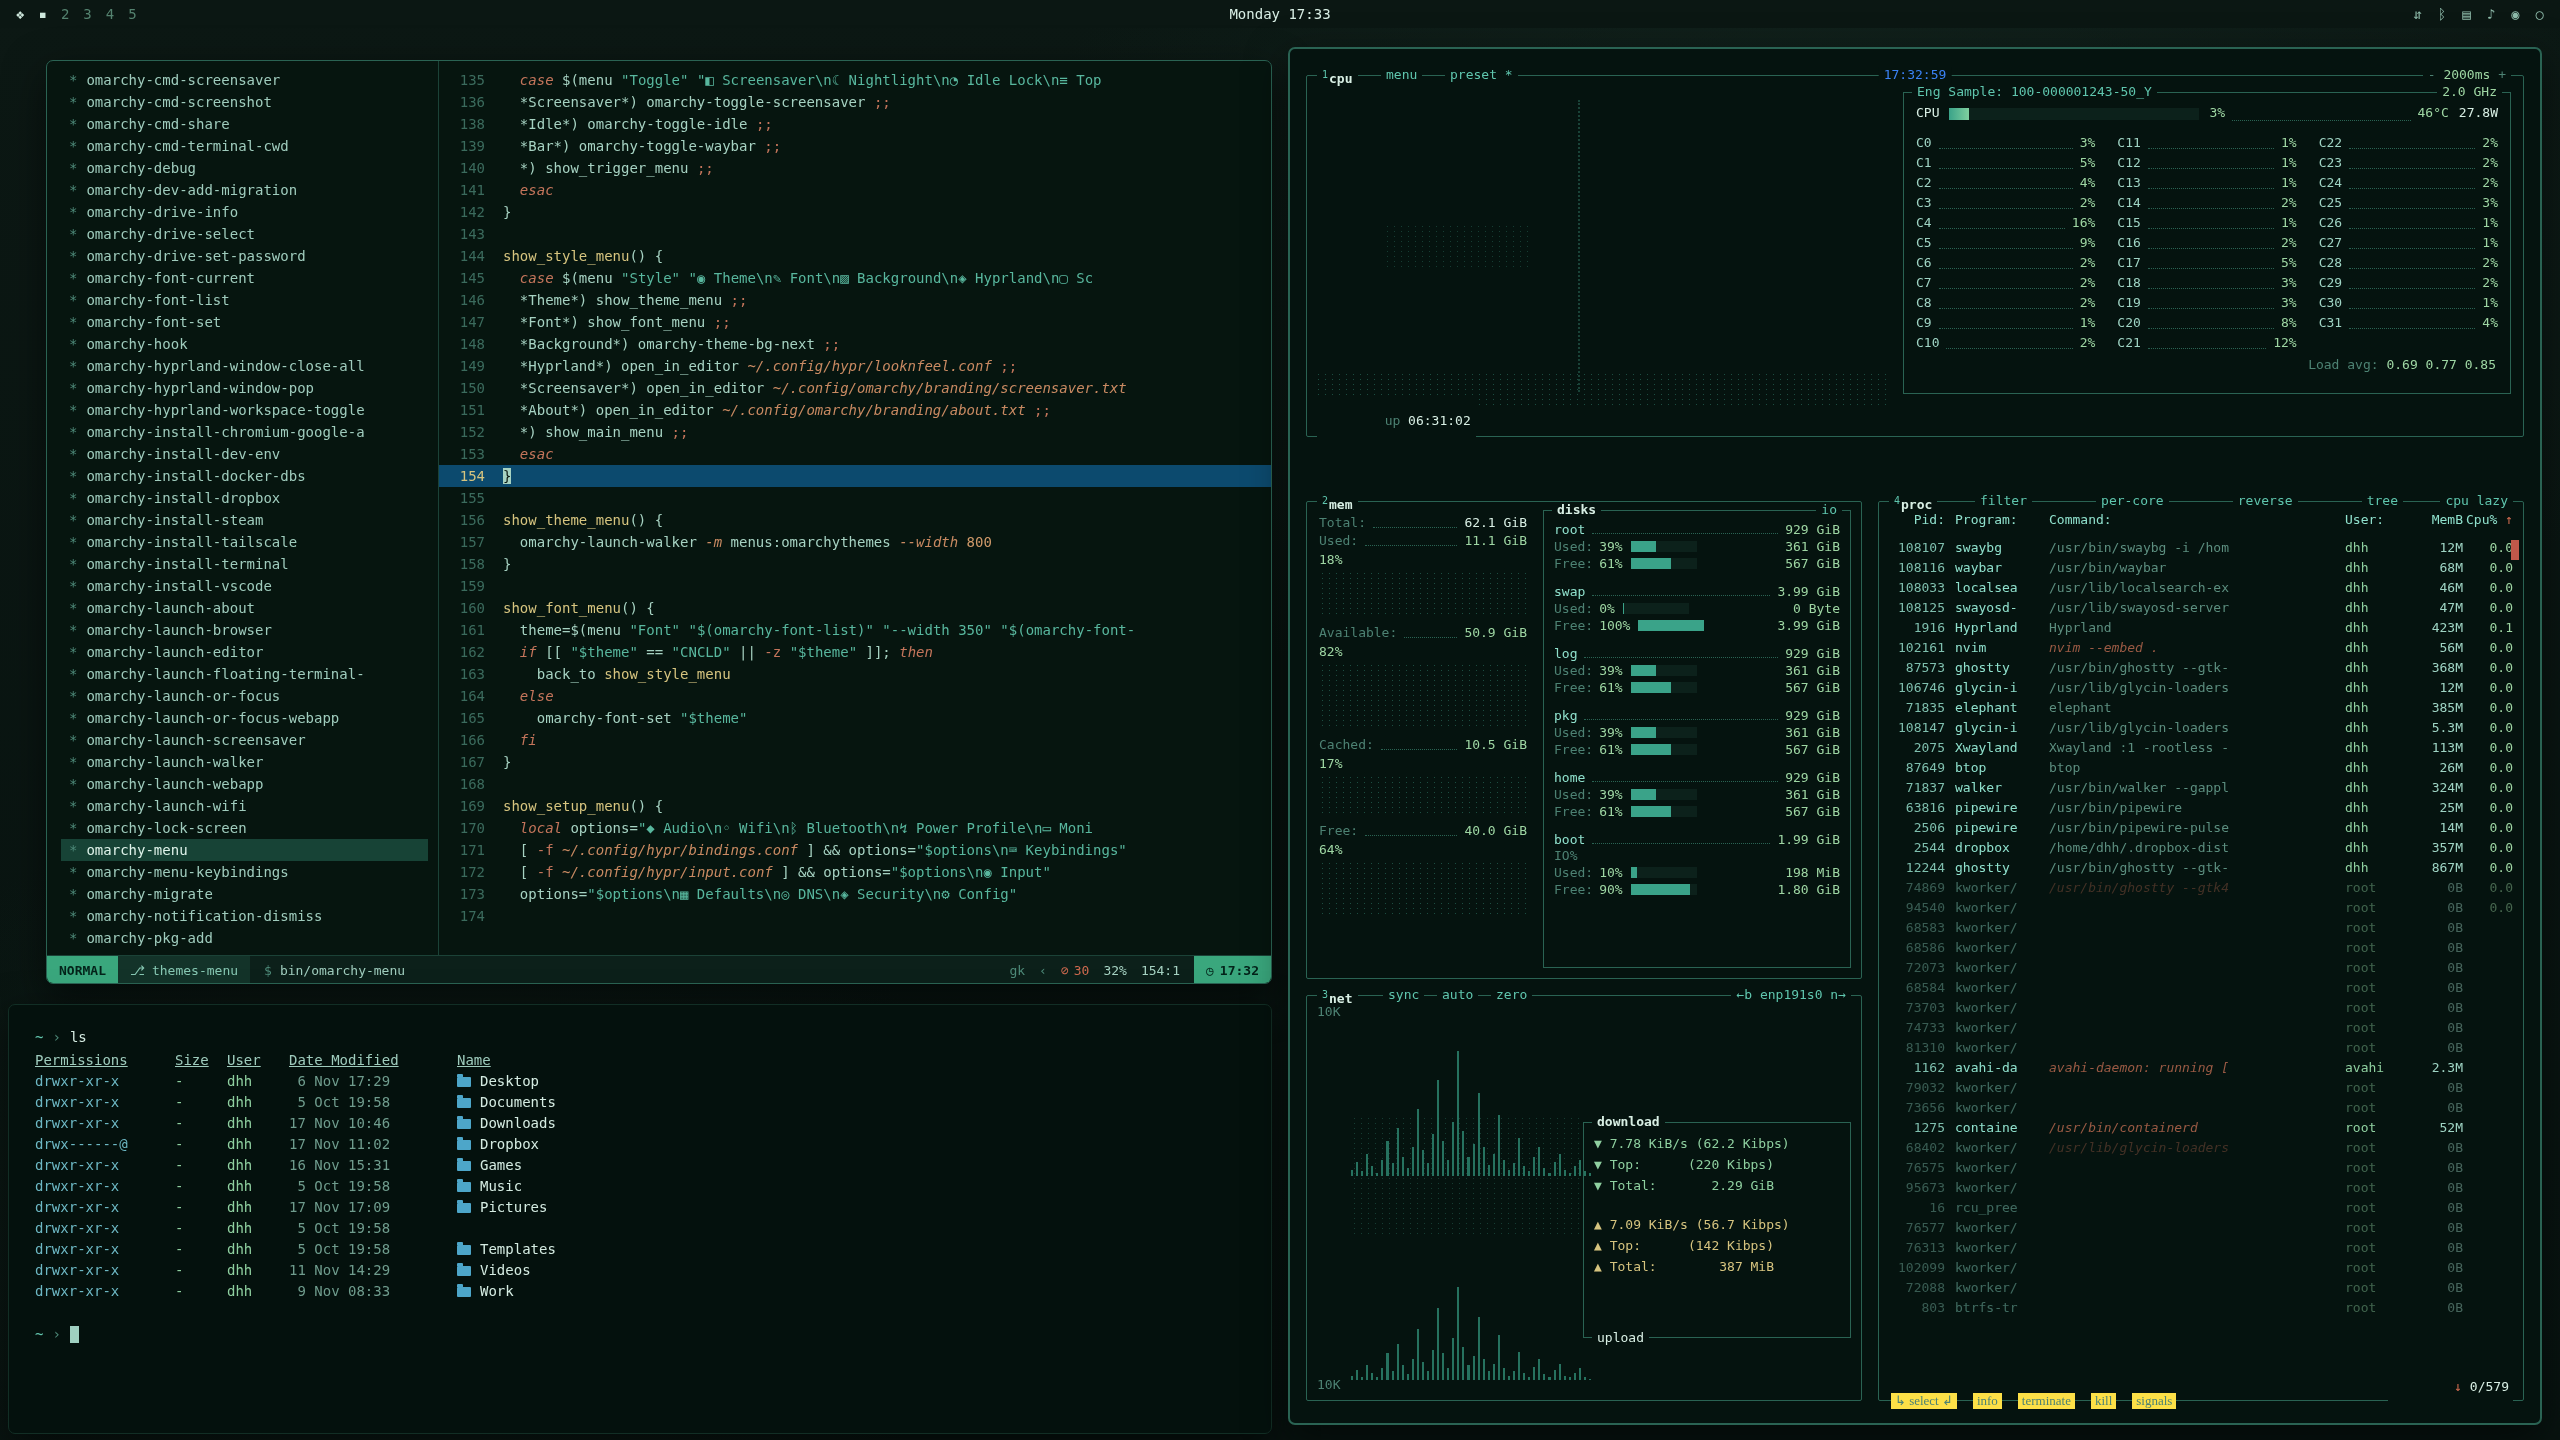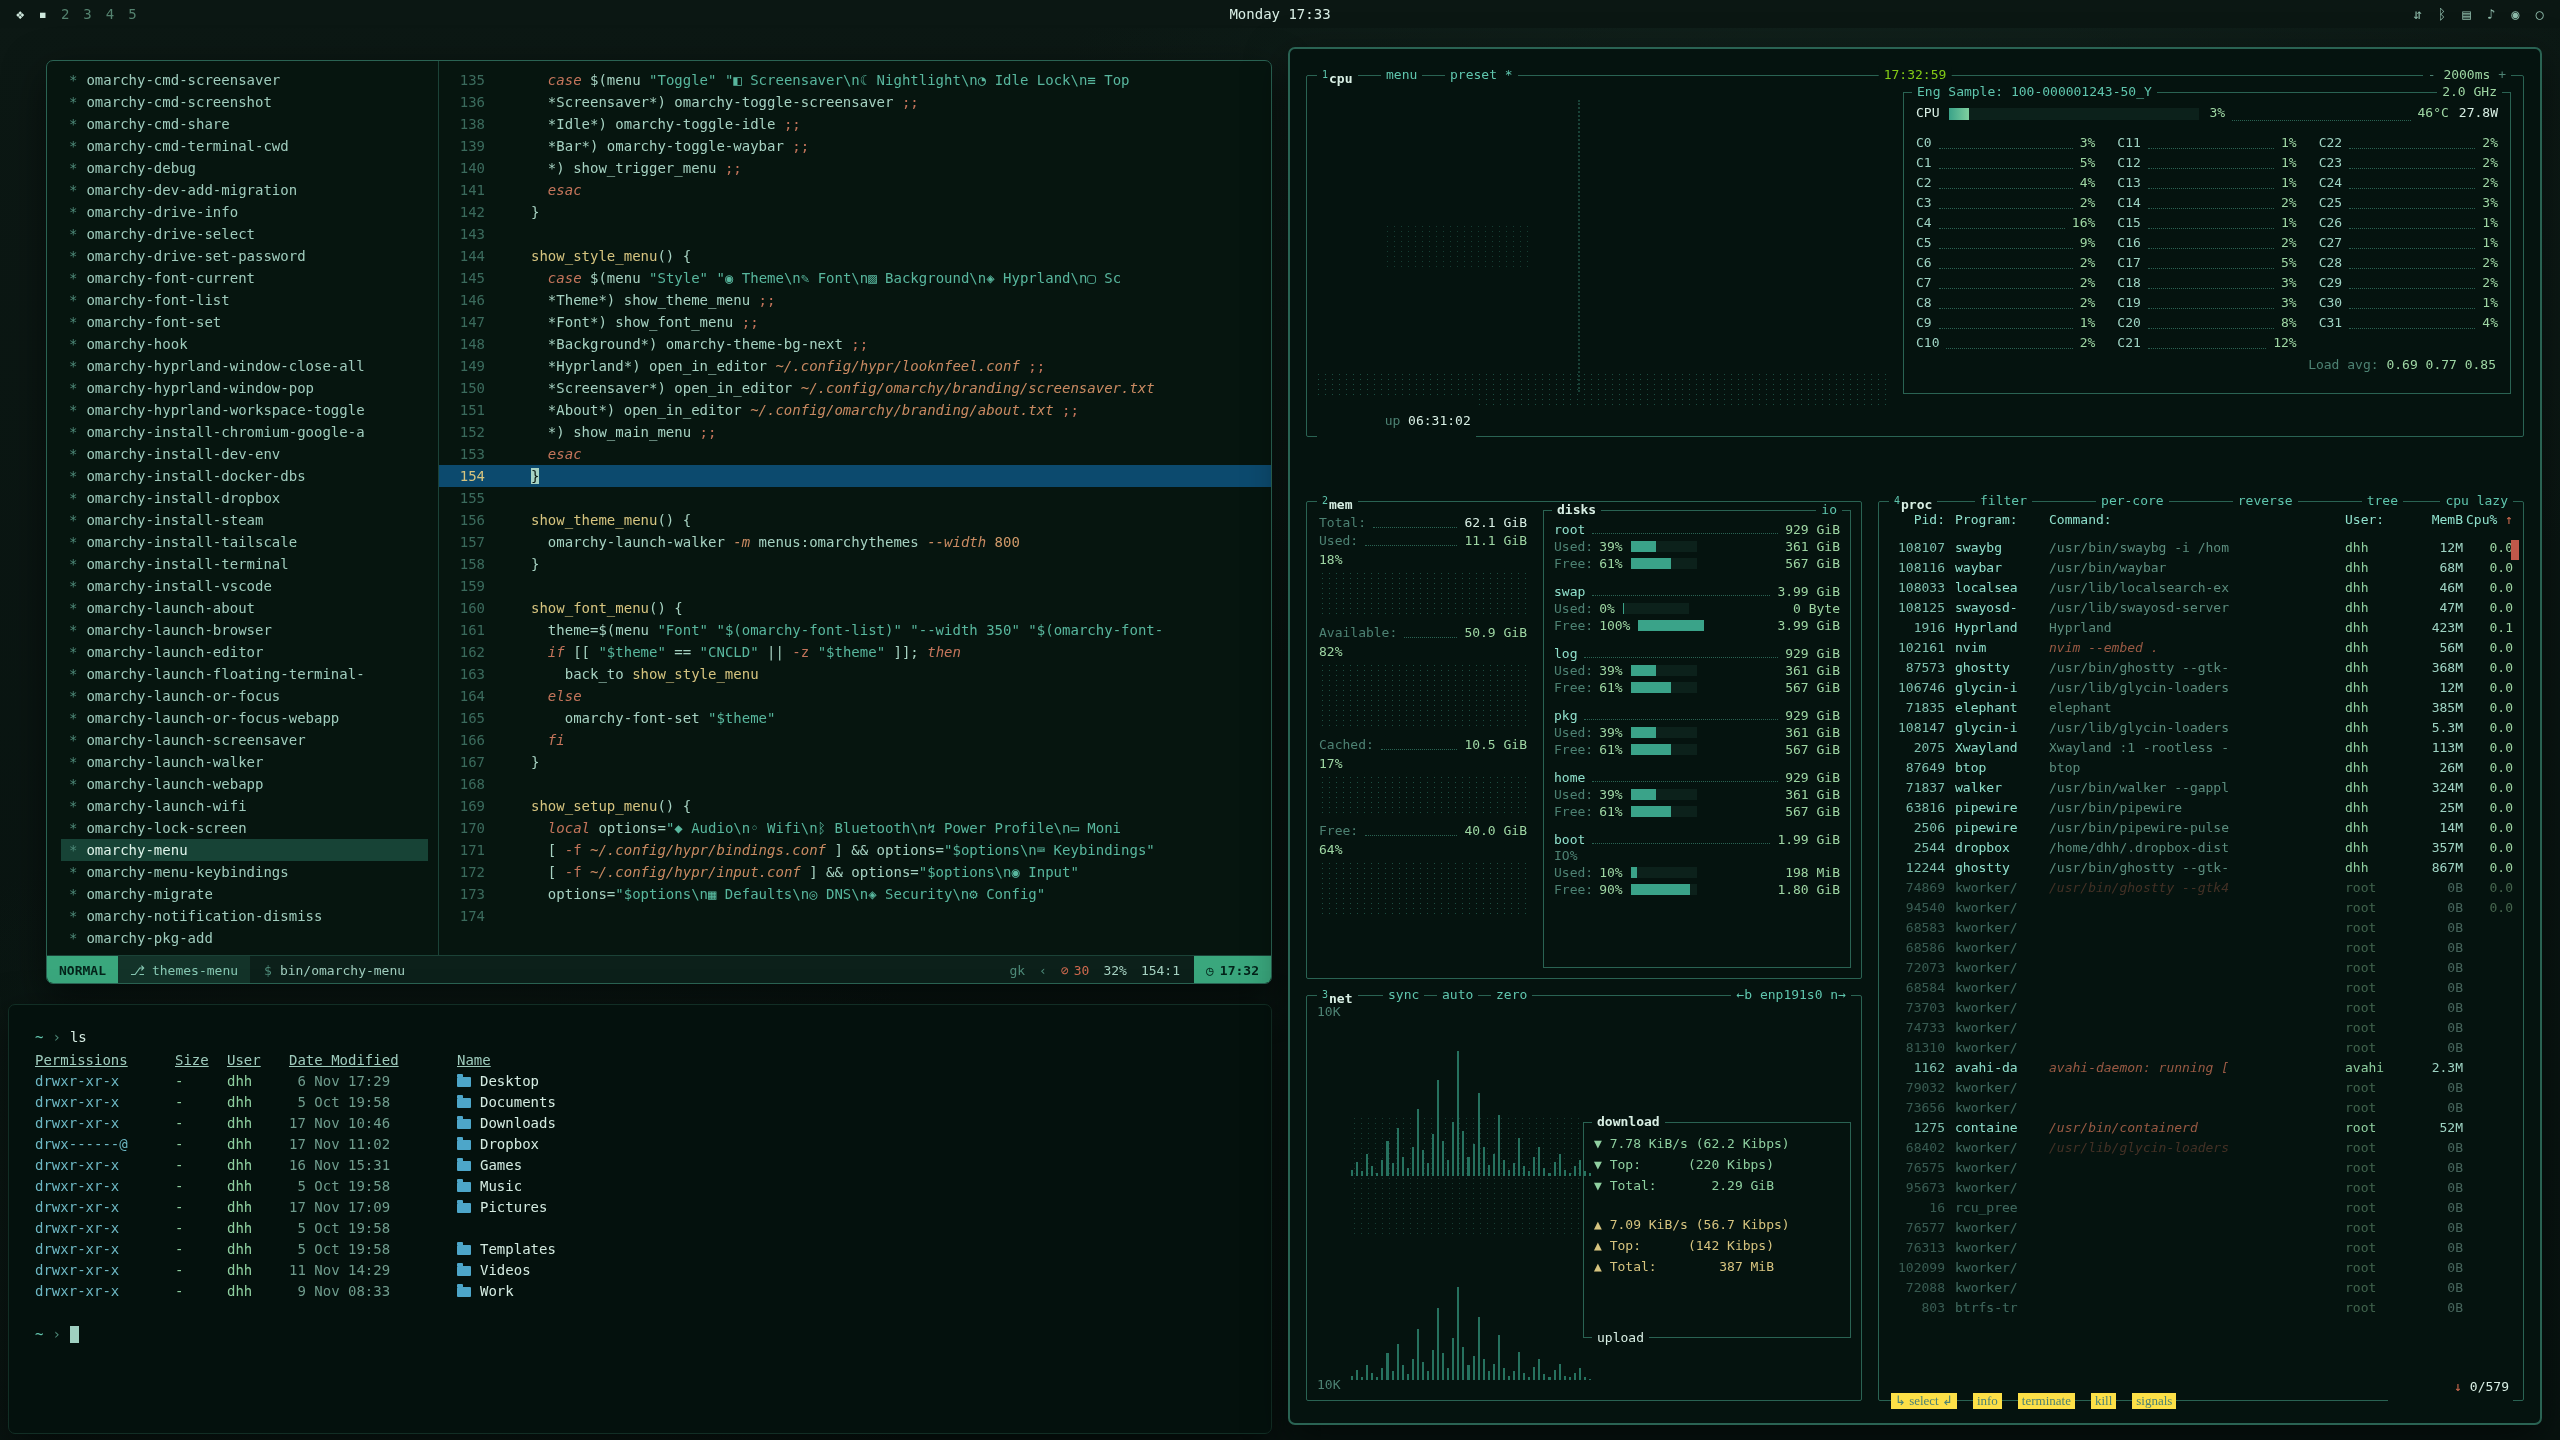--- a/index.html
+++ b/index.html
@@ -24,21 +24,21 @@
   .win { position:absolute; background:#06150f; border:1px solid #2a6353; border-radius:7px;
     box-shadow:0 14px 40px rgba(0,0,0,.55); }
   
   .editor { left:46px; top:60px; width:1226px; height:924px; overflow:hidden; }
   .ed-body { display:flex; height:894px; overflow:hidden; }
   .tree { width:392px; border-right:1px solid #1b4237; padding:8px 0 0 14px; font-size:14px; }
   .fitem { height:22px; line-height:22px; white-space:pre; color:#9fccbd; display:flex; gap:9px; padding-left:8px; }
   .fitem .star { color:#4e8a79; }
   .fitem.active { background:#174336; color:#dff3ea; margin-right:10px; }
   .ed-main { flex:1; padding:8px 0 0 0; overflow:hidden; }
-  .cline { height:22px; line-height:22px; white-space:pre; font-size:14px; display:flex;gap:28px; }
+  .cline { height:22px; line-height:22px; white-space:pre; font-size:14px; display:flex; }
   .cline .lnum { width:46px; text-align:right; color:#3b6b5d; margin-right:18px; flex:none; }
   .cline.cursor-line { background:#0c4a6e; }
   .cline.cursor-line .lnum { color:#d6c47f; }
   .seg-k { color:#c4755b; font-style:italic; }
   .seg-s { color:#58b79e; }
   .seg-f { color:#d6c47f; }
   .seg-p { color:#c98a62; font-style:italic; }
   .seg-o { color:#c4755b; }
   .seg-n { color:#d09a6a; }
   .seg-t { color:#a6d2c2; }
@@ -74,21 +74,21 @@
   .ptitle b { color:#d8efe4; }
   .pnum { font-size:10px; vertical-align:5px; margin-right:1px; color:#5fc6ae; font-style:normal; }
   .pbottom { position:absolute; bottom:-9px; background:#05130f; padding:0 5px; font-size:13px; line-height:16px; white-space:pre; }
   .dots { background-image:radial-gradient(#2f7d6a 0.9px, rgba(0,0,0,0) 1px); background-size:7px 5px; }
   .lead { flex:1; border-bottom:1px dotted #2a6353; margin:0 7px 4px 7px; min-width:8px; }
   .meter { width:66px; height:11px; background:#0c211b; display:inline-block; margin:0 8px; flex:none; align-self:center; }
   .meter i { display:block; height:100%; background:#3aa389; }
   .gval { color:#9ed6a3; } .glab { color:#4d8273; } .gbright { color:#d8efe4; }
   
   .p-cpu { left:16px; right:16px; top:26px; height:362px; }
-  .cpu-time { left:50%; transform:translateX(-50%); color:#84cc16; }
+  .cpu-time { left:50%; transform:translateX(-50%); color:#3b82f6; }
   .cpu-int { right:12px; color:#4d8273; } .cpu-int b { color:#9ed6a3; font-weight:normal; }
   .cpu-graph { position:absolute; left:8px; right:636px; top:14px; bottom:28px; }
   .cpu-vline { position:absolute; left:46%; top:3%; bottom:5%; border-left:2px dotted #24584a; opacity:.7; }
   .cpu-strip { position:absolute; left:0; right:0; bottom:0; height:36px; opacity:.55; }
   .cpu-spot { position:absolute; left:12%; top:42%; width:150px; height:44px; opacity:.4; }
   .cpu-inner { position:absolute; right:12px; top:16px; width:608px; height:302px; border:1px solid #2a6353; padding:10px 12px 6px; }
   .cpu-row { display:flex; height:22px; line-height:20px; white-space:pre; }
   .cpu-row .lbl { color:#d8efe4; margin-right:10px; }
   .cpu-meter { width:250px; height:12px; background:#0c211b; align-self:center; margin-right:10px; }
   .cpu-meter i { display:block; height:100%; background:linear-gradient(90deg,#3aa389,#7fcf9f); }

